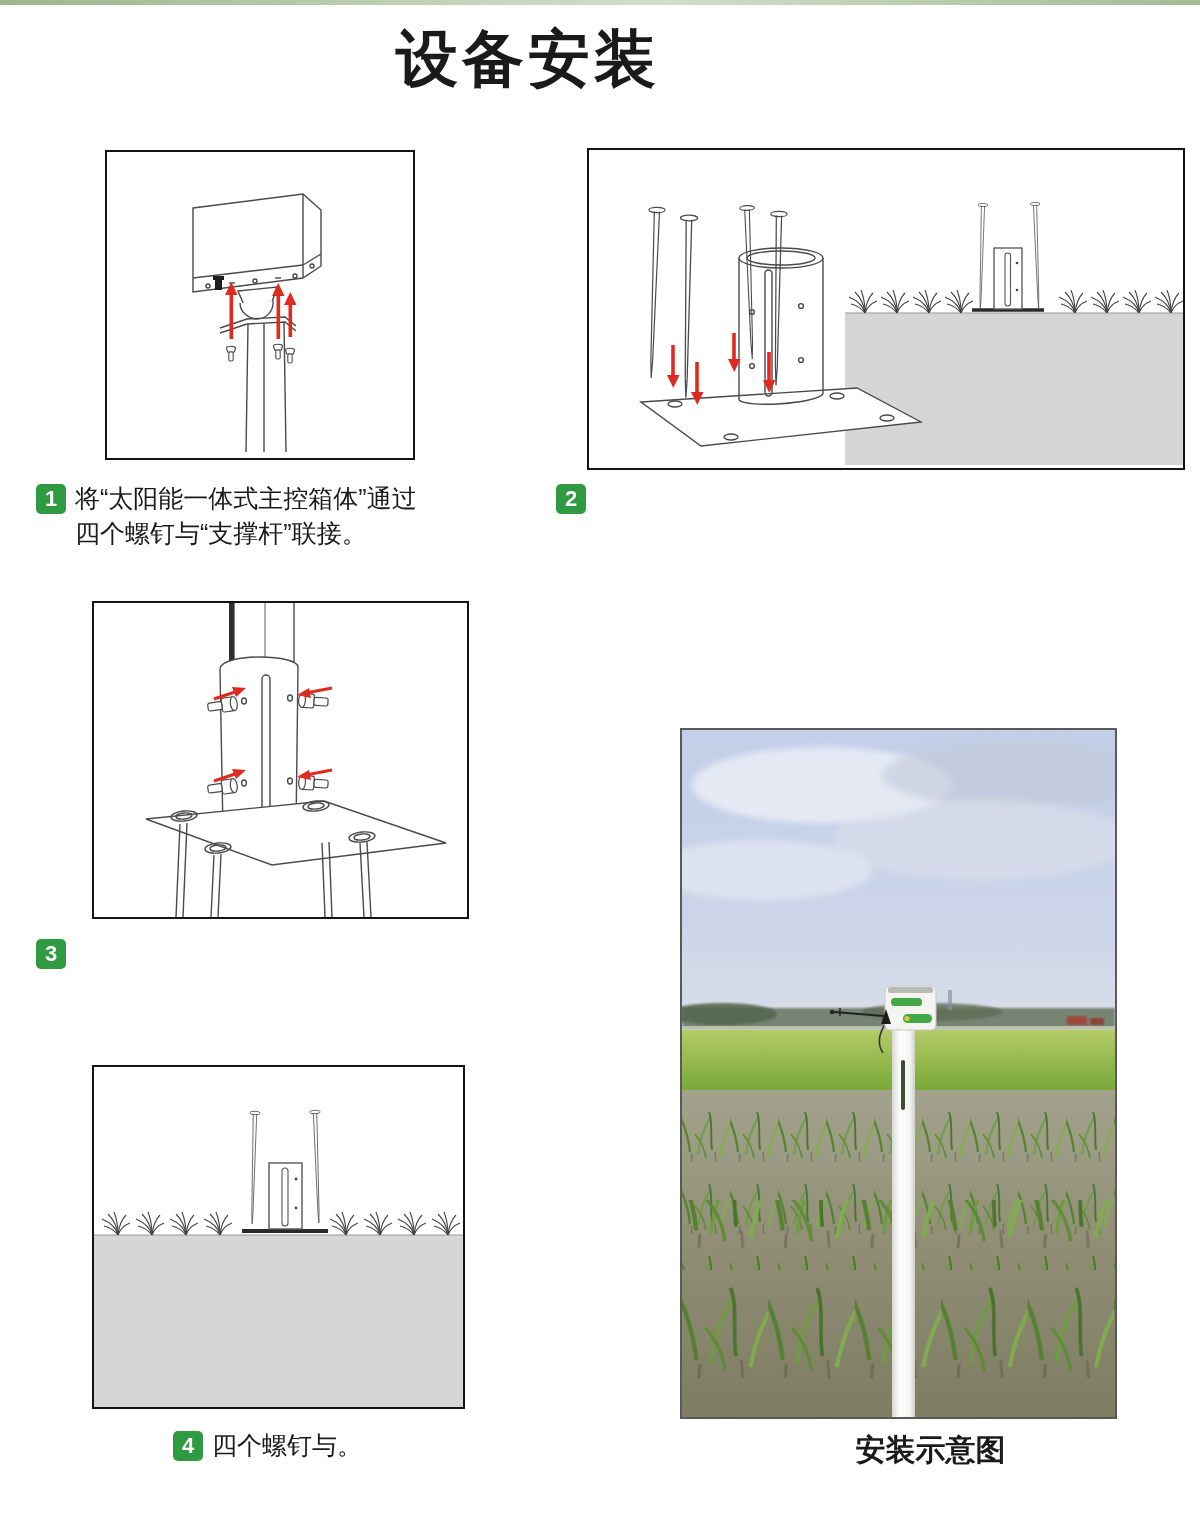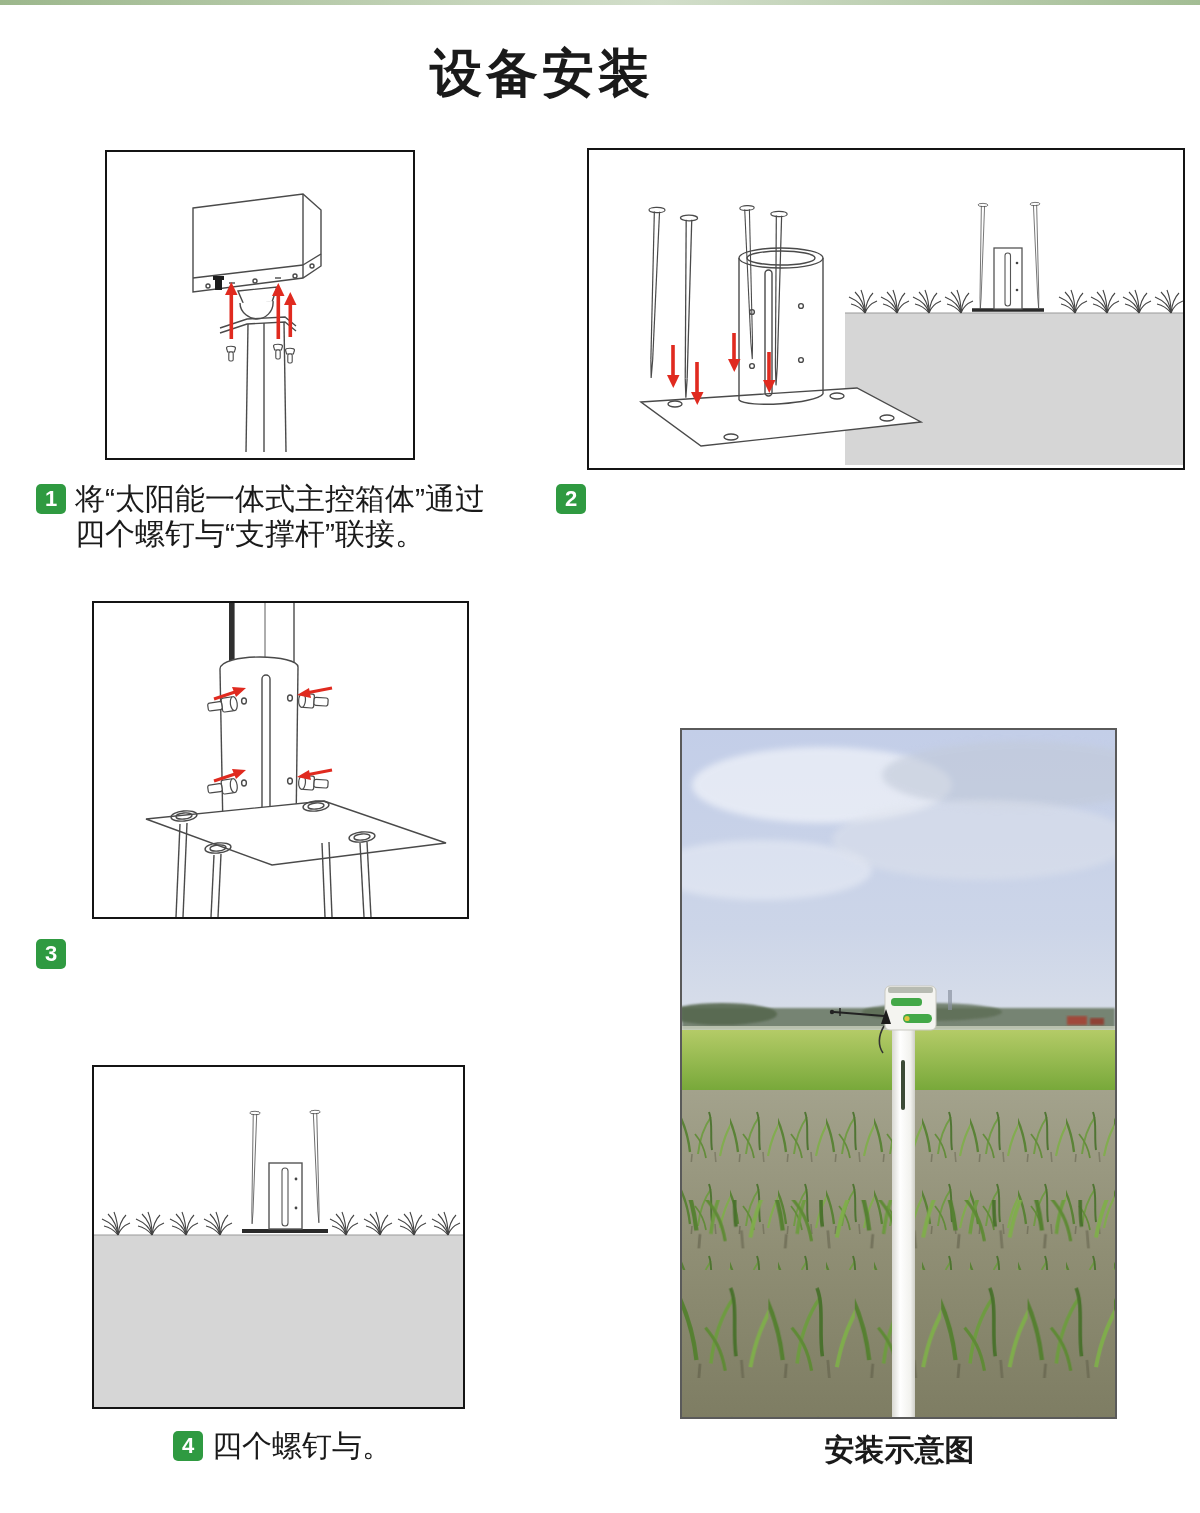--- a/index.html
+++ b/index.html
@@ -1,41 +1,41 @@
 <!DOCTYPE html>
 <html><head>
 <meta charset="utf-8">
 <style>
   html,body{margin:0;padding:0;background:#ffffff;}
   .page{position:relative;width:1200px;height:1513px;background:#ffffff;overflow:hidden;
         font-family:"Liberation Sans","DejaVu Sans",sans-serif;color:#1a1a1a;}
   .topbar{position:absolute;left:0;top:0;width:1200px;height:5px;
           background:linear-gradient(90deg,#9cb78c 0%,#c6d5bb 40%,#d2decA 55%,#a3bd94 100%);}
   .title{position:absolute;left:0;top:24px;width:1056px;text-align:center;
-         font-size:52px;line-height:70px;font-weight:bold;letter-spacing:4px;margin:14px;}
+         font-size:62px;line-height:70px;font-weight:bold;letter-spacing:4px;margin:0;}
   .fig{position:absolute;background:#fff;border:2px solid #141414;box-sizing:border-box;}
   .fig svg{display:block;width:100%;height:100%;}
   .fig1{left:105px;top:150px;width:310px;height:310px;}
   .fig2{left:587px;top:148px;width:598px;height:322px;}
   .fig3{left:92px;top:601px;width:377px;height:318px;}
   .fig4{left:92px;top:1065px;width:373px;height:344px;}
   .step{position:absolute;display:flex;align-items:flex-start;}
   .step1{left:36px;top:481px;width:520px;}
   .step2{left:556px;top:481px;width:640px;}
   .step3{left:36px;top:936px;width:520px;}
   .step4{left:173px;top:1428px;width:400px;}
   .badge{flex:0 0 auto;width:30px;height:30px;margin:3px 9px 0 0;border-radius:5px;
          background:#2f9a41;color:#ffffff;font-size:22px;font-weight:bold;
          display:flex;align-items:center;justify-content:center;}
-  .steptext{margin:0;font-size:30px;line-height:35px;white-space:pre-line;}
+  .steptext{margin:0;font-size:25px;line-height:35px;white-space:pre-line;}
   .hl{color:#2f9a41;}
   .photo{position:absolute;left:680px;top:728px;width:433px;height:687px;
          border:2px solid #5a5a5a;box-sizing:content-box;overflow:hidden;}
   .photo svg{display:block;}
-  .caption{position:absolute;left:681px;top:1430px;width:437px;text-align:center;
+  .caption{position:absolute;left:712px;top:1430px;width:437px;text-align:center;
            font-size:30px;font-weight:bold;}
   .lineart{stroke:#4a4a4a;stroke-width:1.4;fill:none;}
 </style>
 </head>
 <body>
 
 <div class="page">
   <div class="topbar"></div>
   <h1 class="title">设备安装</h1>
 

